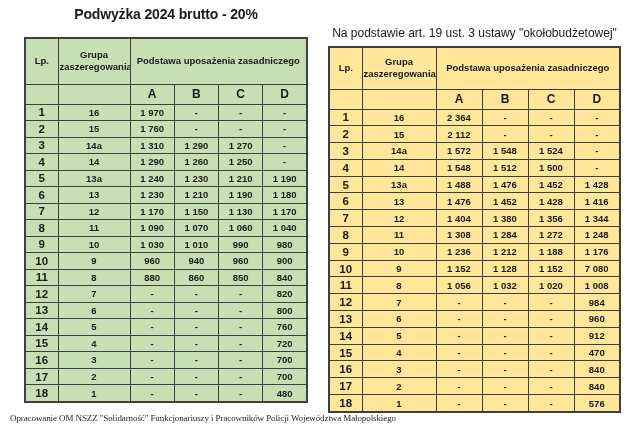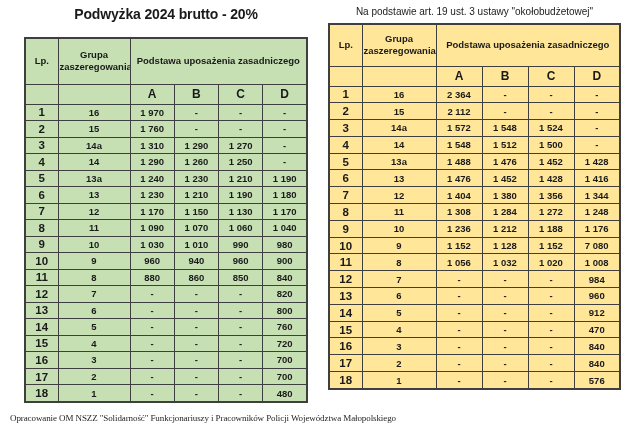--- a/index.html
+++ b/index.html
@@ -6,21 +6,21 @@
   body{
     width:640px;height:432px;position:relative;overflow:hidden;
     background:#ffffff;color:#1a1a1a;
     font-family:"Liberation Sans",sans-serif;
     --left-bg:#c6e0b4; --right-bg:#ffe699; --border:#3f3f3f;
   }
   .wrap{position:absolute;top:6px}
   .wrap.left{left:24px;width:284px}
   .wrap.right{left:328px;width:293px}
   .title{font-size:14px;font-weight:bold;text-align:center;white-space:nowrap;letter-spacing:-0.15px}
-  .subtitle{font-size:10px;text-align:center;margin-top:0;white-space:nowrap}
+  .subtitle{font-size:12px;text-align:center;margin-top:20px;white-space:nowrap}
   table{border-collapse:collapse;width:100%;table-layout:fixed;border:2px solid var(--border)}
   .t-left{margin-top:15px;height:366px}
   .t-right{margin-top:6px;height:367px}
   th,td{border:1px solid var(--border);text-align:center;vertical-align:middle;padding:0 1px;overflow:hidden}
   .t-left th,.t-left td{background:var(--left-bg)}
   .t-right th,.t-right td{background:var(--right-bg)}
   tr.h1{height:46px}
   .t-right tr.h1{height:42px}
   tr.h1 th{font-size:9.5px;font-weight:bold;line-height:1.3}
   tr.h2{height:20px}

